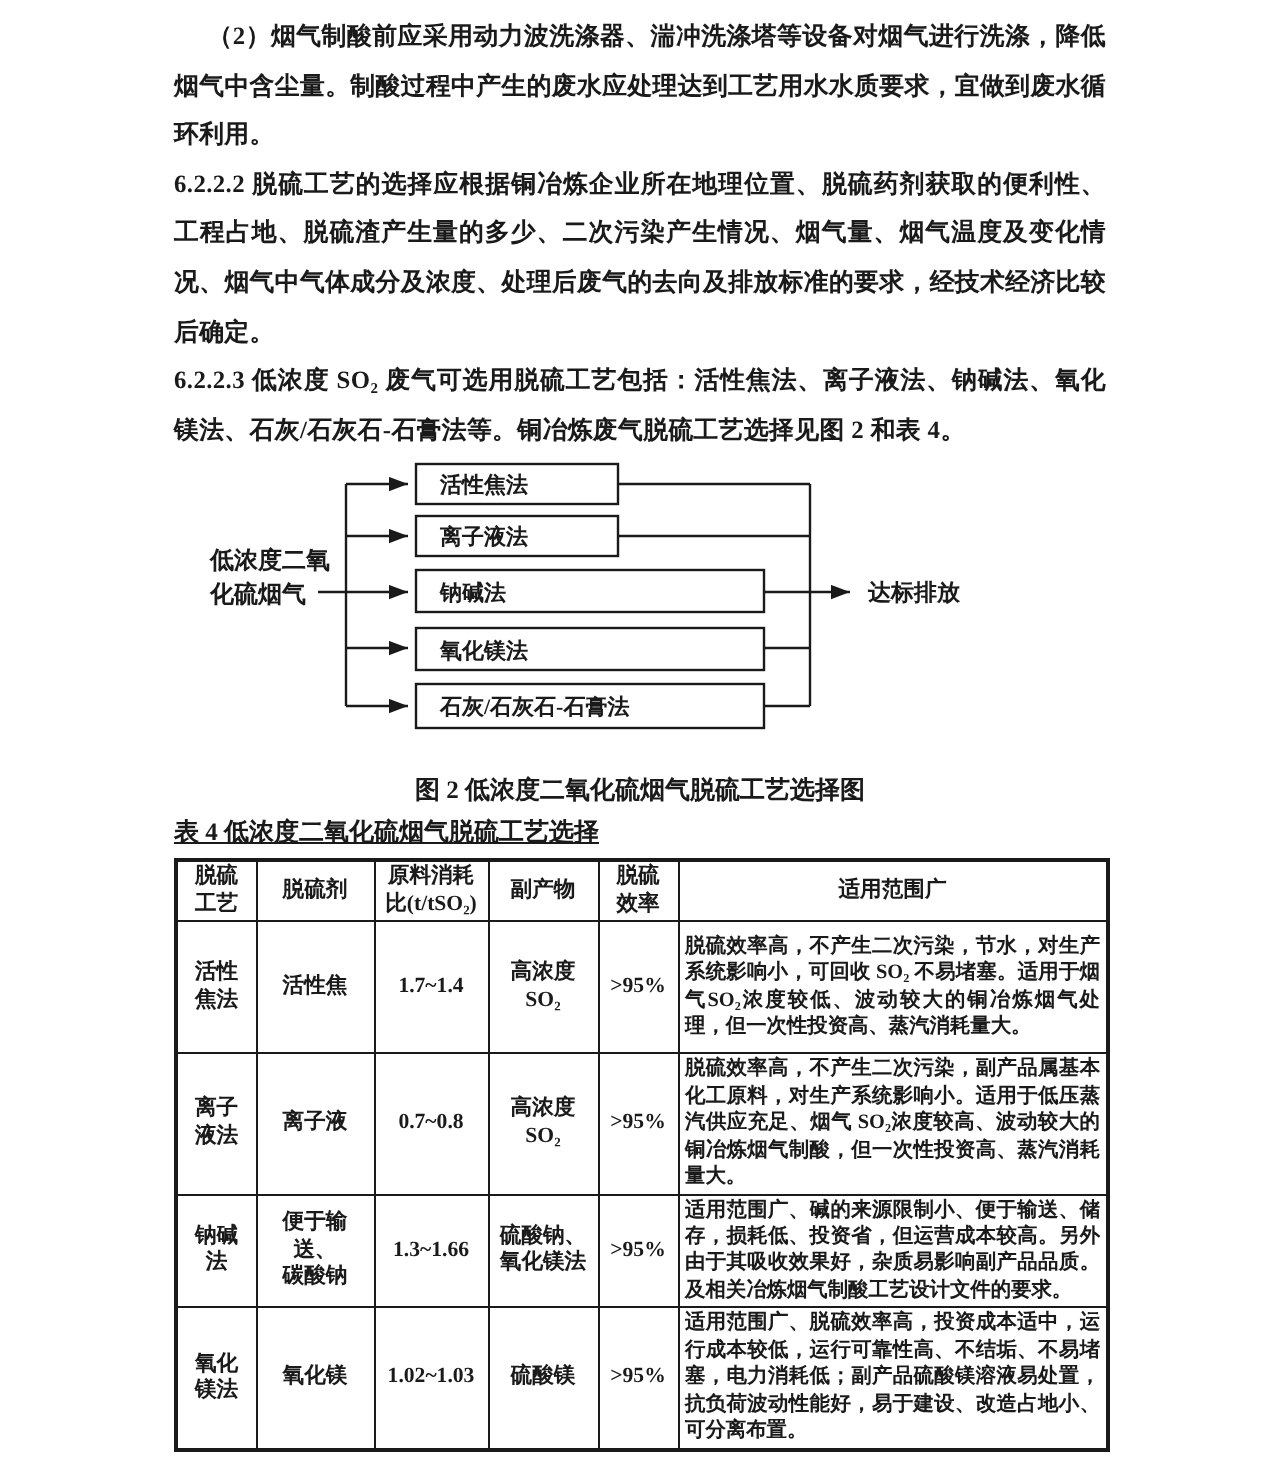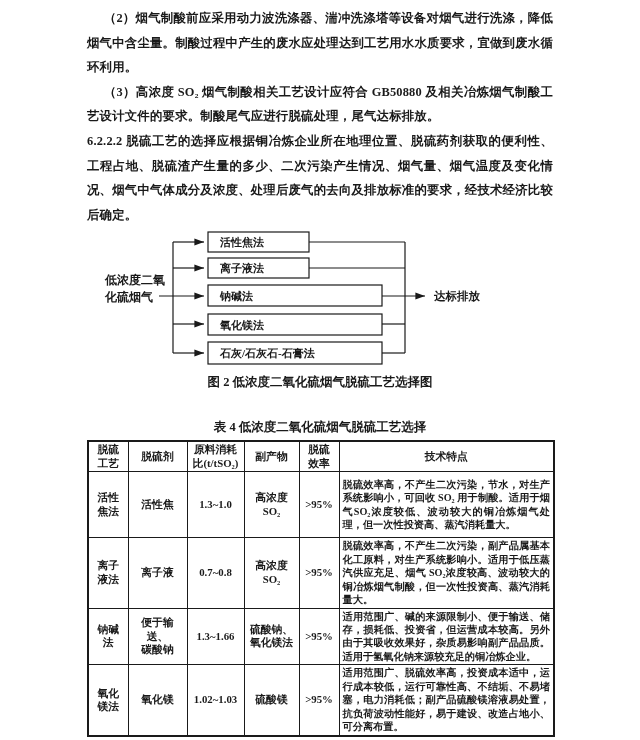--- a/index.html
+++ b/index.html
@@ -4,42 +4,42 @@
 <style>
   html,body{margin:0;padding:0;background:#ffffff;}
   body{width:640px;height:740px;overflow:hidden;
        font-family:"Liberation Serif","DejaVu Serif",serif;color:#1a1a1a;}
   .page{position:relative;width:640px;height:740px;background:#ffffff;}
   .content{position:absolute;left:87px;top:6px;width:466px;}
   .para{margin:0;font-size:12.4px;line-height:24.6px;text-align:justify;
         font-weight:600;letter-spacing:0.2px;}
   .para.indent{text-indent:1.35em;}
   .figure-wrap{margin-top:3px;}
-  .caption{margin-top:0;text-align:center;font-size:12.5px;font-weight:bold;}
-  .table-title{margin-top:28px;text-align:center;font-size:12.5px;font-weight:bold;}
+  .caption{margin-top:12px;text-align:center;font-size:12.5px;font-weight:bold;}
+  .table-title{margin-top:4px;text-align:left;font-size:12.5px;font-weight:bold;text-decoration:underline;}
   svg text{fill:#1a1a1a;font-weight:600;font-family:"Liberation Serif","DejaVu Serif",serif;}
   table.t4{margin-top:4px;border-collapse:collapse;width:466px;table-layout:fixed;}
   table.t4 th,table.t4 td{border:1px solid #1a1a1a;padding:1px 3px;
         font-weight:600;vertical-align:middle;}
   table.t4{border:2px solid #1a1a1a;}
   table.t4 th{font-size:10.8px;text-align:center;white-space:pre-line;line-height:1.25;}
   td.c{font-size:10.8px;text-align:center;white-space:pre-line;line-height:1.25;}
   td.feat{font-size:10.2px;text-align:justify;line-height:1.32;padding:2px 4px;}
   tr.hdr{height:29px;} tr.r0{height:66px;} tr.r1{height:66px;}
   tr.r2{height:56px;} tr.r3{height:64px;}
 </style>
 </head>
 <body>
 
 <div class="page">
   <div class="content">
 
     <p class="para indent">（2）烟气制酸前应采用动力波洗涤器、湍冲洗涤塔等设备对烟气进行洗涤，降低烟气中含尘量。制酸过程中产生的废水应处理达到工艺用水水质要求，宜做到废水循环利用。</p>
-    <p class="para indent">（3）高浓度 SO₂ 烟气制酸相关工艺设计应符合 GB50880 及相关冶炼烟气制酸工艺设计文件的要求。制酸尾气应进行脱硫处理，尾气达标排放。</p>
     <p class="para">6.2.2.2 脱硫工艺的选择应根据铜冶炼企业所在地理位置、脱硫药剂获取的便利性、工程占地、脱硫渣产生量的多少、二次污染产生情况、烟气量、烟气温度及变化情况、烟气中气体成分及浓度、处理后废气的去向及排放标准的要求，经技术经济比较后确定。</p>
+    <p class="para">6.2.2.3 低浓度 SO₂ 废气可选用脱硫工艺包括：活性焦法、离子液法、钠碱法、氧化镁法、石灰/石灰石-石膏法等。铜冶炼废气脱硫工艺选择见图 2 和表 4。</p>
 
     <div class="figure-wrap">
       <svg width="466" height="140" viewBox="0 0 466 140">
         <defs>
           <marker id="arr" markerWidth="9" markerHeight="7" refX="8" refY="3" orient="auto">
             <path d="M0,0 L8,3 L0,6 Z" fill="#1a1a1a"></path>
           </marker>
         </defs>
 
         <text x="18" y="54" font-size="12">低浓度二氧</text>
@@ -93,52 +93,52 @@
       <tbody>
           <tr class="hdr">
         <th>脱硫
 工艺</th>
         <th>脱硫剂</th>
         <th>原料消耗
 比(t/tSO₂)</th>
         <th>副产物</th>
         <th>脱硫
 效率</th>
-        <th>技术特点</th>
+        <th>适用范围广</th>
       </tr>
       <tr class="r0">
         <td class="c">活性
 焦法</td>
         <td class="c">活性焦</td>
-        <td class="c">1.3~1.0</td>
+        <td class="c">1.7~1.4</td>
         <td class="c">高浓度
 SO₂</td>
         <td class="c">&gt;95%</td>
-        <td class="feat">脱硫效率高，不产生二次污染，节水，对生产系统影响小，可回收 SO₂ 用于制酸。适用于烟气SO₂浓度较低、波动较大的铜冶炼烟气处理，但一次性投资高、蒸汽消耗量大。</td>
+        <td class="feat">脱硫效率高，不产生二次污染，节水，对生产系统影响小，可回收 SO₂ 不易堵塞。适用于烟气SO₂浓度较低、波动较大的铜冶炼烟气处理，但一次性投资高、蒸汽消耗量大。</td>
       </tr>
       <tr class="r1">
         <td class="c">离子
 液法</td>
         <td class="c">离子液</td>
         <td class="c">0.7~0.8</td>
         <td class="c">高浓度
 SO₂</td>
         <td class="c">&gt;95%</td>
         <td class="feat">脱硫效率高，不产生二次污染，副产品属基本化工原料，对生产系统影响小。适用于低压蒸汽供应充足、烟气 SO₂浓度较高、波动较大的铜冶炼烟气制酸，但一次性投资高、蒸汽消耗量大。</td>
       </tr>
       <tr class="r2">
         <td class="c">钠碱
 法</td>
         <td class="c">便于输送、
 碳酸钠</td>
         <td class="c">1.3~1.66</td>
         <td class="c">硫酸钠、
 氧化镁法</td>
         <td class="c">&gt;95%</td>
-        <td class="feat">适用范围广、碱的来源限制小、便于输送、储存，损耗低、投资省，但运营成本较高。另外由于其吸收效果好，杂质易影响副产品品质。适用于氢氧化钠来源较充足的铜冶炼企业。</td>
+        <td class="feat">适用范围广、碱的来源限制小、便于输送、储存，损耗低、投资省，但运营成本较高。另外由于其吸收效果好，杂质易影响副产品品质。及相关冶炼烟气制酸工艺设计文件的要求。</td>
       </tr>
       <tr class="r3">
         <td class="c">氧化
 镁法</td>
         <td class="c">氧化镁</td>
         <td class="c">1.02~1.03</td>
         <td class="c">硫酸镁</td>
         <td class="c">&gt;95%</td>
         <td class="feat">适用范围广、脱硫效率高，投资成本适中，运行成本较低，运行可靠性高、不结垢、不易堵塞，电力消耗低；副产品硫酸镁溶液易处置，抗负荷波动性能好，易于建设、改造占地小、可分离布置。</td>
       </tr>

